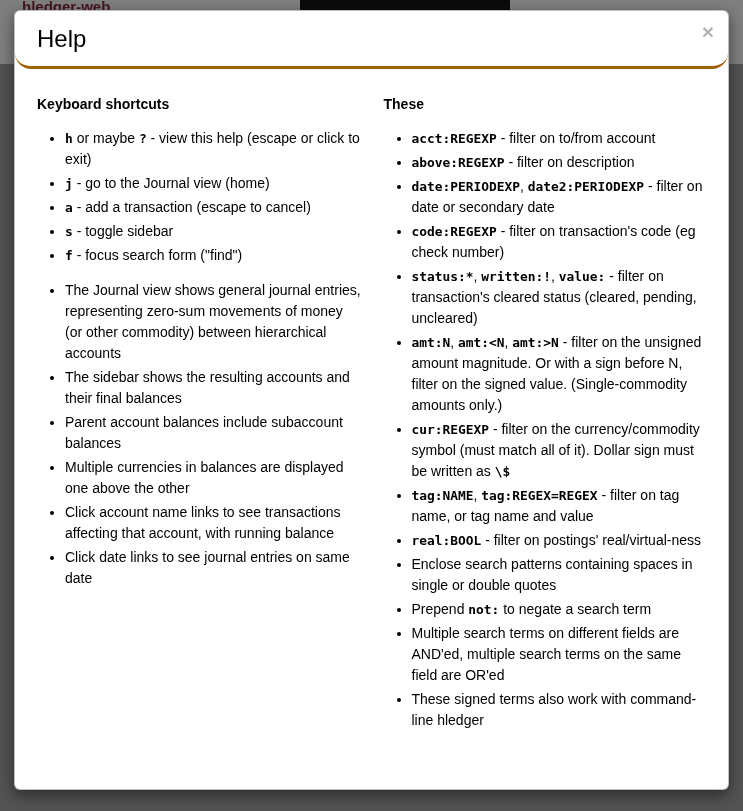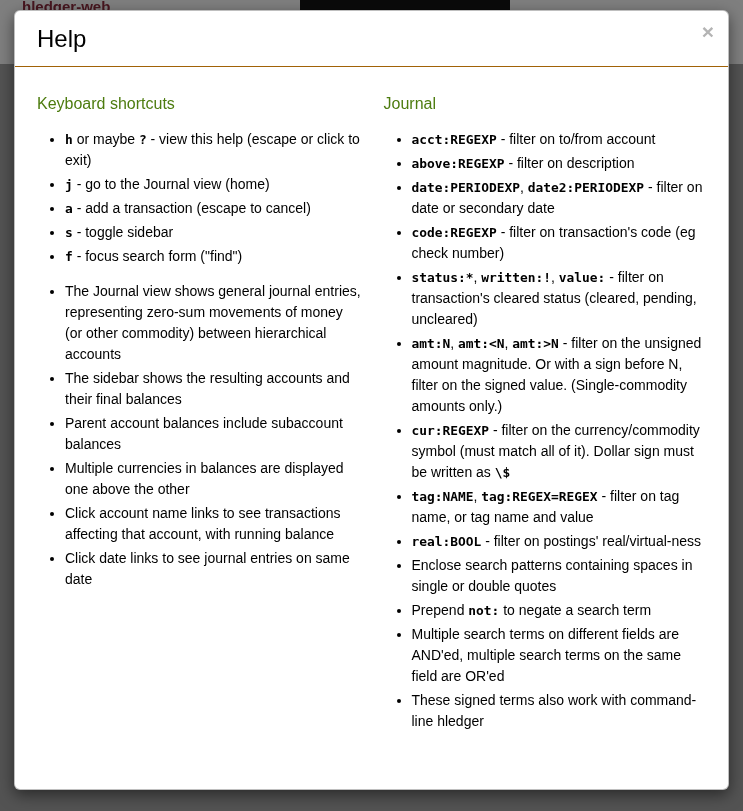--- a/index.html
+++ b/index.html
@@ -62,22 +62,23 @@
     width: 715px;
     margin: 10px auto 0 auto;
     background: #ffffff;
     border: 1px solid rgba(0,0,0,0.25);
     border-radius: 6px;
     box-shadow: 0 5px 15px rgba(0,0,0,0.5);
     min-height: 780px;
   }
   .modal-header {
     padding: 14px 18px 12px 22px;
-    border-bottom: 1px solid #a16207;
+    border-bottom: 3px solid #a16207;
     position: relative;
+    border-radius: 16px;
   }
   .modal-title {
     margin: 0;
     font-size: 24px;
     font-weight: 500;
     color: #000;
     line-height: 1.2;
   }
   .close-btn {
     position: absolute;
@@ -96,23 +97,23 @@
 
   .modal-body {
     padding: 14px 20px 20px 22px;
     display: flex;
     gap: 22px;
   }
   .col { flex: 1 1 0; min-width: 0; }
 
   .section-heading {
     margin: 0 0 4px 0;
-    font-size: 16px;
-    font-weight: normal;
-    color: #4d7c0f;
+    font-size: 14px;
+    font-weight: bold;
+    color: #000000;
     line-height: 1.4;
     padding-top: 14px;
   }
   .section-heading.first { padding-top: 12px; }
   .section-heading.spaced { padding-top: 28px; }
 
   ul.help-list {
     margin: 14px 0 0 0;
     padding-left: 28px;
     font-size: 14px;
@@ -166,21 +167,21 @@
             <li>The Journal view shows general journal entries, representing zero-sum movements of money (or other commodity) between hierarchical accounts</li>
             <li>The sidebar shows the resulting accounts and their final balances</li>
             <li>Parent account balances include subaccount balances</li>
             <li>Multiple currencies in balances are displayed one above the other</li>
             <li>Click account name links to see transactions affecting that account, with running balance</li>
             <li>Click date links to see journal entries on same date</li>
           </ul>
       </div>
 
       <div class="col">
-        <h3 class="section-heading first">Journal</h3>
+        <h3 class="section-heading first">These</h3>
         <ul class="help-list">
             <li><code>acct:REGEXP</code> - filter on to/from account</li>
             <li><code>above:REGEXP</code> - filter on description</li>
             <li><code>date:PERIODEXP</code>, <code>date2:PERIODEXP</code> - filter on date or secondary date</li>
             <li><code>code:REGEXP</code> - filter on transaction's code (eg check number)</li>
             <li><code>status:*</code>, <code>written:!</code>, <code>value:</code> - filter on transaction's cleared status (cleared, pending, uncleared)</li>
             <li><code>amt:N</code>, <code>amt:&lt;N</code>, <code>amt:&gt;N</code> - filter on the unsigned amount magnitude. Or with a sign before N, filter on the signed value. (Single-commodity amounts only.)</li>
             <li><code>cur:REGEXP</code> - filter on the currency/commodity symbol (must match all of it). Dollar sign must be written as <code>\$</code></li>
             <li><code>tag:NAME</code>, <code>tag:REGEX=REGEX</code> - filter on tag name, or tag name and value</li>
             <li><code>real:BOOL</code> - filter on postings' real/virtual-ness</li>

